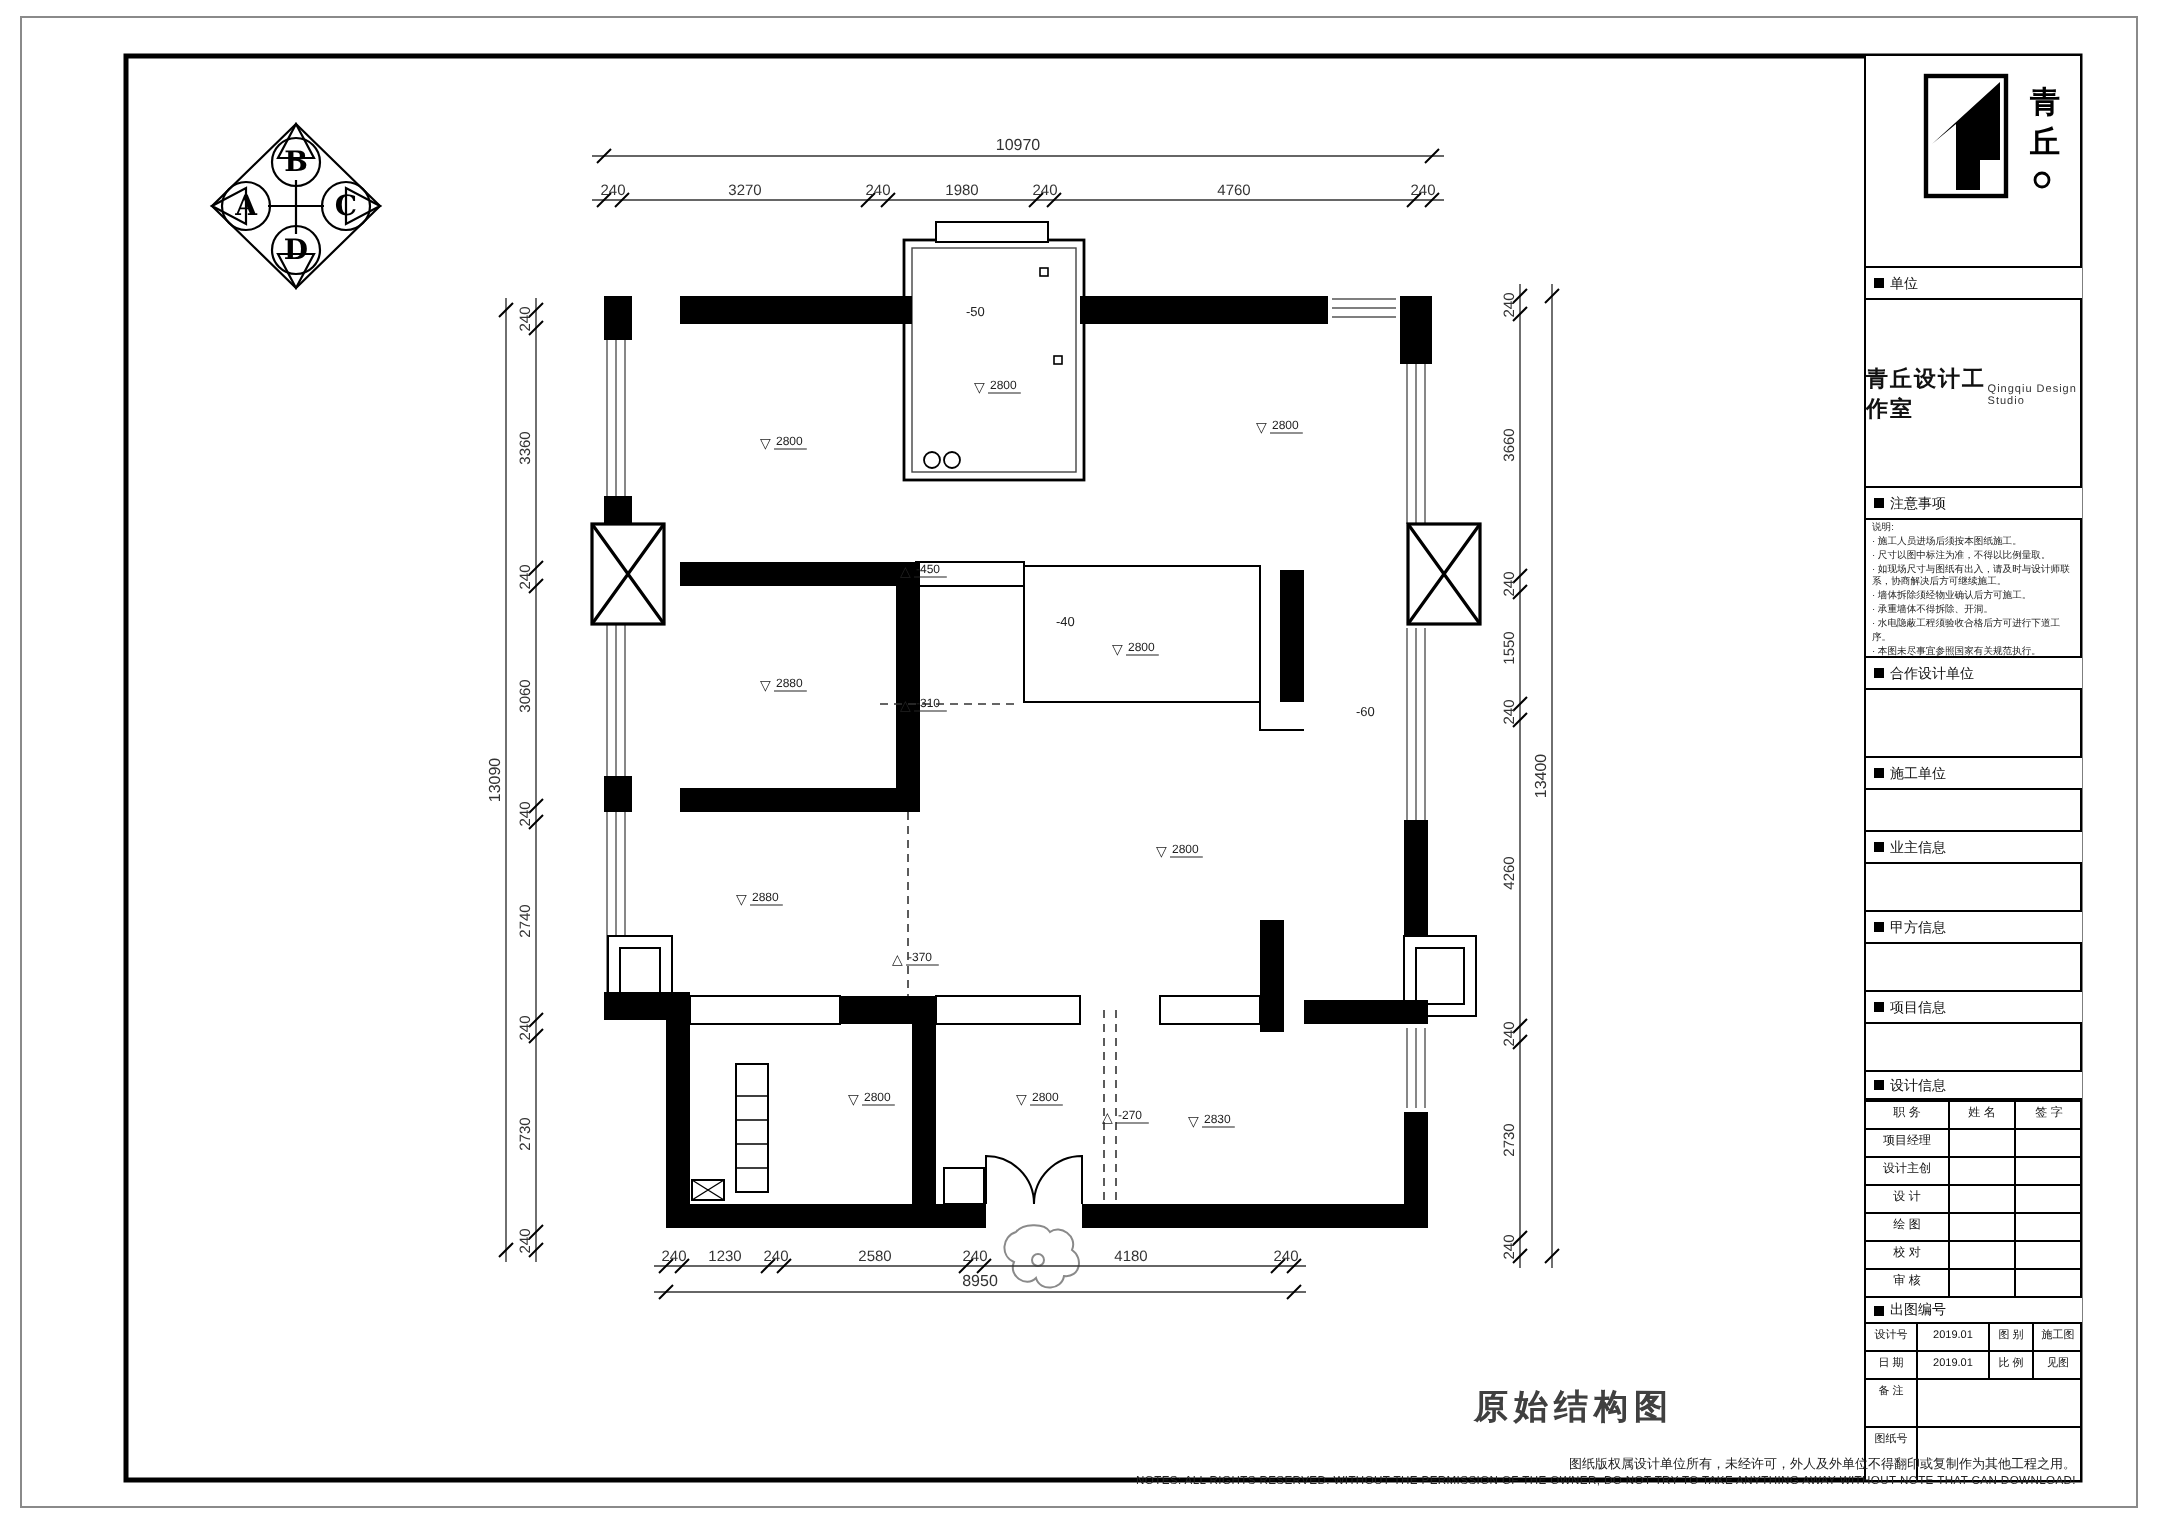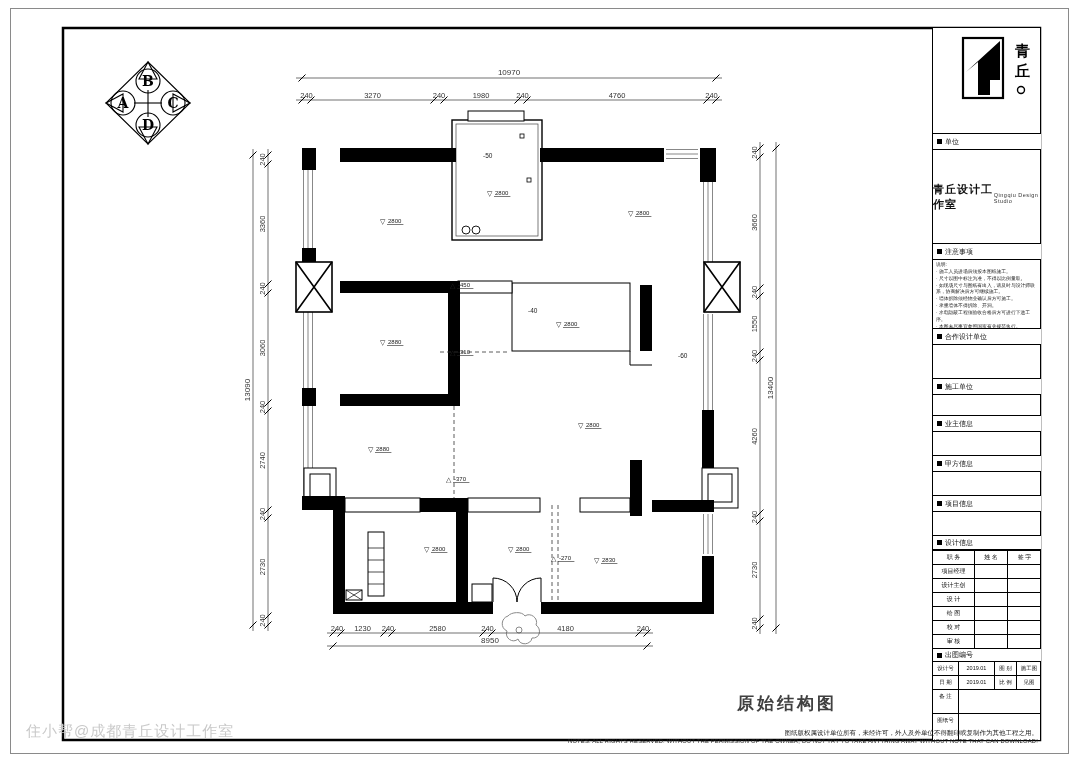--- a/index.html
+++ b/index.html
@@ -391,18 +391,17 @@
       <div style="width:26px">备 注</div>
       <div style="width:82px;border-right:none"></div>
     </div>
     <div class="row ig" style="top:686px;height:26px;border-bottom:none">
       <div style="width:26px">图纸号</div>
       <div style="width:82px;border-right:none"></div>
     </div>
   </div>
 
   <div class="big-title">原始结构图</div>
-  <div class="watermark">住小帮@成都青丘设计工作室</div>
   <div class="footer">
     <div class="cn">图纸版权属设计单位所有，未经许可，外人及外单位不得翻印或复制作为其他工程之用。</div>
     <div class="en">NOTES: ALL RIGHTS RESERVED. WITHOUT THE PERMISSION OF THE OWNER, DO NOT TRY TO TAKE ANYTHING AWAY WITHOUT NOTE THAT CAN DOWNLOAD!</div>
   </div>
 </div>
 
 </body></html>

